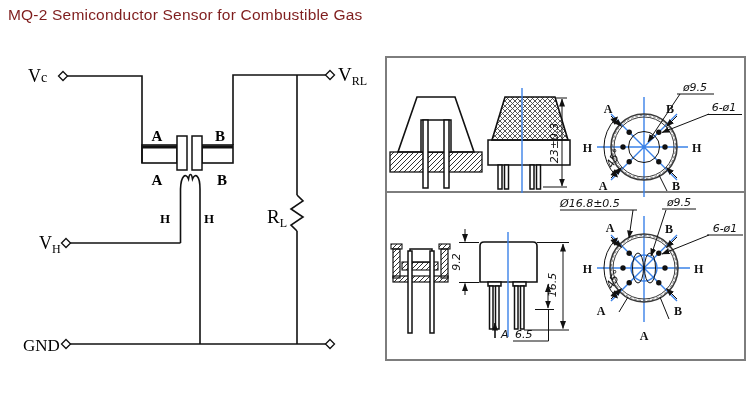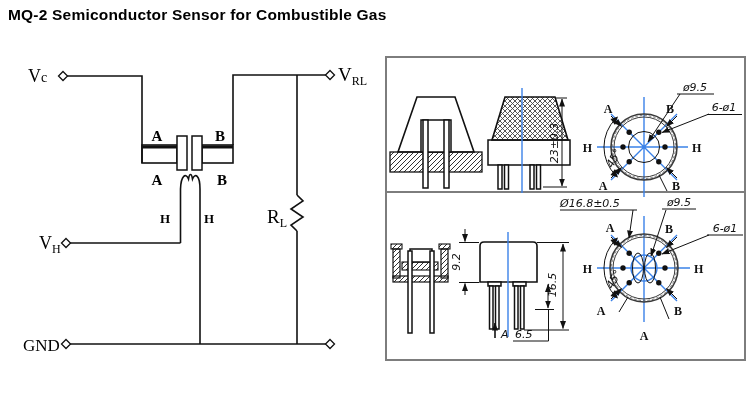--- a/index.html
+++ b/index.html
@@ -1,18 +1,18 @@
 <!DOCTYPE html>
 <html><head>
 <meta charset="utf-8">
 <style>
   html,body{margin:0;padding:0;background:#ffffff;}
   .root{position:relative;width:750px;height:410px;background:#fff;overflow:hidden;
         font-family:"Liberation Sans",sans-serif;}
-  .title{position:absolute;left:8px;top:6px;font-size:15.5px;font-weight:bold;color:#000000;
+  .title{position:absolute;left:8px;top:6px;font-size:15.5px;font-weight:normal;color:#7f1d1d;
          letter-spacing:.2px;}
   svg{position:absolute;}
   #circuit-svg{left:15px;top:55px;}
   #panels-svg{left:385px;top:56px;}
   .ln{stroke:#111;fill:none;stroke-width:1.6;}
   .thin{stroke:#111;fill:none;stroke-width:1;}
   .thick{stroke:#111;fill:none;stroke-width:3;}
   .blue{stroke:#3b82e8;fill:none;stroke-width:1.4;}
   .wht{fill:#fff;stroke:#111;stroke-width:1.5;}
   .ctx{font-family:"Liberation Serif",serif;fill:#000;}

